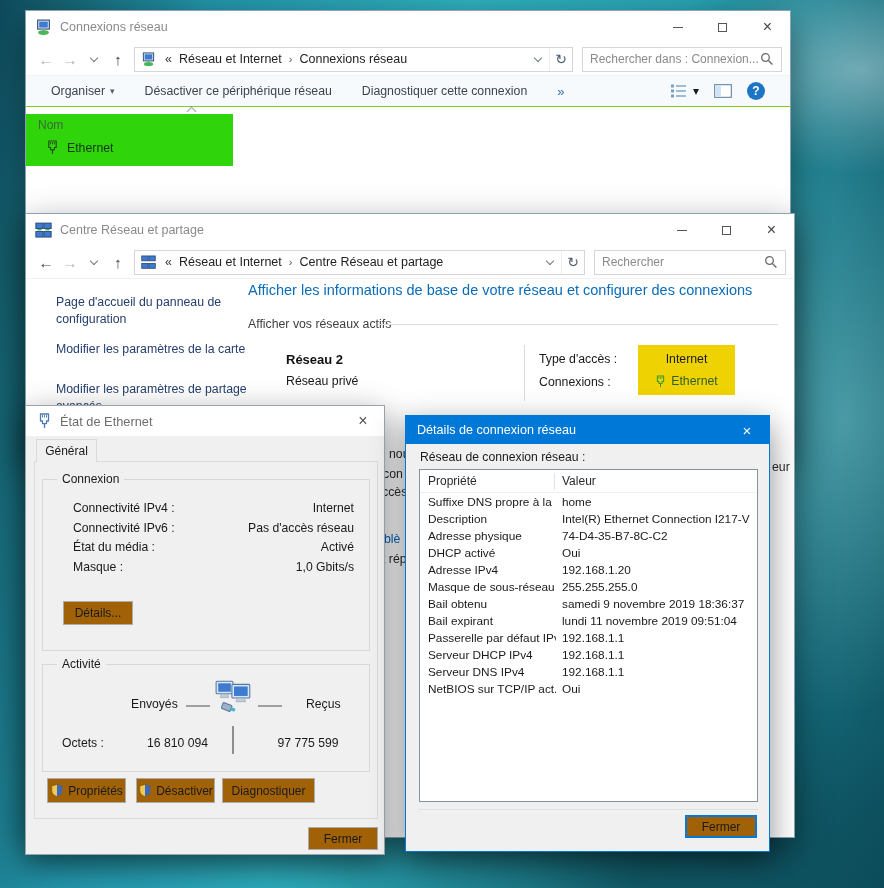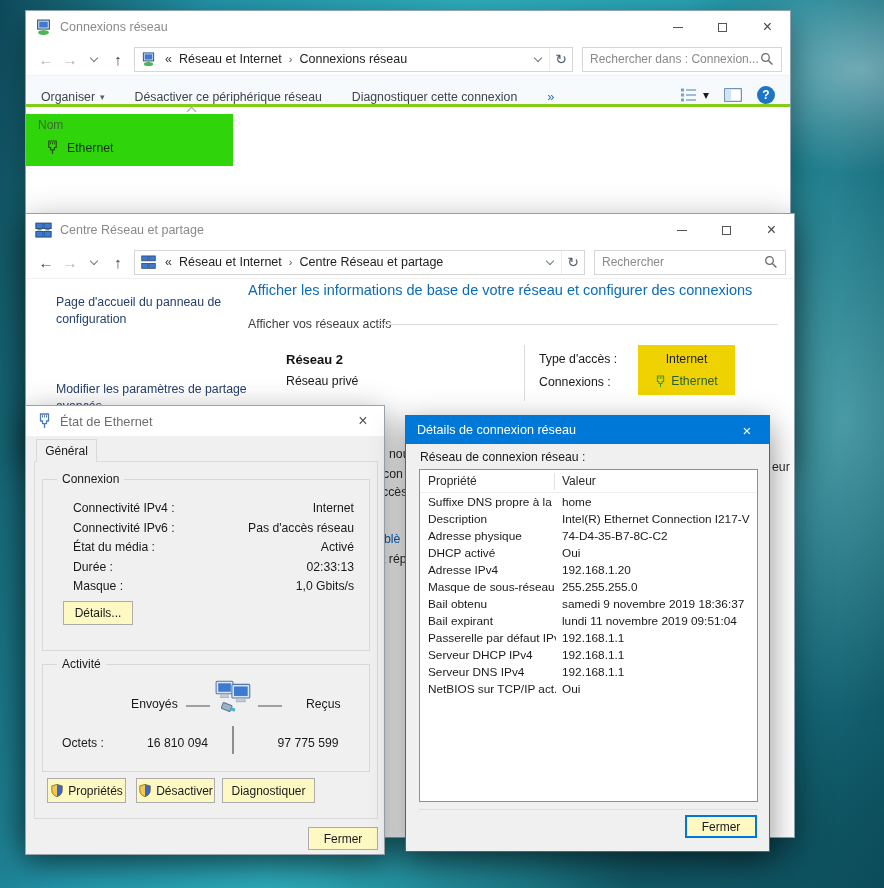--- a/index.html
+++ b/index.html
@@ -31,21 +31,21 @@
   .crumb-left{color:#333;font-size:12.5px;padding:0 3px}
   .crumb{font-size:12.5px;color:#222;padding:0 4px;white-space:nowrap}
   .crumb-sep{color:#555;font-size:11px;padding:0 3px}
   .addr-spacer{flex:1}
   .addr-btn{width:23px;height:100%;display:flex;align-items:center;justify-content:center;color:#5a6b7a;font-size:13px}
   .addr-btn.refresh{border-left:1px solid #ededed;font-size:14px;color:#4c5a66}
   .search{width:200px;height:25px;border:1px solid #d6d6d6;background:#fff;display:flex;align-items:center;padding:0 7px}
   .search input{flex:1;border:none;outline:none;font:inherit;font-size:12px;color:#555;background:transparent;min-width:0}
   .search input::placeholder{color:#8a8a8a;opacity:1}
   .mag{width:14px;height:14px;flex:0 0 auto}
-  .cmdbar{height:31px;background:#f7fafd;border-bottom:3px solid #84cc16;display:flex;align-items:flex-end;padding:0 15px}
+  .cmdbar{height:31px;background:#f7fafd;border-bottom:1px solid #84cc16;display:flex;align-items:center;padding:0 25px}
   .cmd{font-size:12.3px;color:#3d4450;margin-right:30px;white-space:nowrap;display:flex;align-items:center;gap:5px}
   .cmd .dd{font-size:9px;color:#54616e}
   .cmd.more{margin-right:0;color:#2f6fb2;font-size:13px}
   .cmd-right{margin-left:auto;display:flex;align-items:center;gap:15px}
   .help{width:18px;height:18px;border-radius:50%;background:#1c76c5;color:#fff;font-size:12px;font-weight:bold;display:flex;align-items:center;justify-content:center}
   .green-hl{position:absolute;left:0;top:103px;width:207px;height:52px;background:var(--green,#2fd40a)}
   .col-hd{position:absolute;left:12px;top:4px;font-size:12px;color:#3c6b33}
   .eth-item{position:absolute;left:20px;top:26px;display:flex;align-items:center;gap:8px;font-size:12.3px;color:#17350f}
   .eth-item svg{width:13px;height:15px}
   
@@ -70,21 +70,21 @@
   .dlg1-tbar{height:30px;background:#fff;display:flex;align-items:center;padding-left:11px}
   .dlg1-tbar .wicon{width:15px;height:16px}
   .dlg1-title{font-size:12.8px;color:#6e6e6e}
   .dlg-x1{margin-left:auto;width:42px;height:100%;display:flex;align-items:center;justify-content:center;font-size:16px;color:#555}
   .tab{position:absolute;left:10px;top:33px;width:61px;height:23px;background:#f0f0f0;border:1px solid #d9d9d9;border-bottom:none;display:flex;align-items:center;justify-content:center;font-size:12px;z-index:2}
   .tabpage{position:absolute;left:8px;top:55px;width:344px;height:358px;border:1px solid #dcdcdc;background:#f0f0f0}
   .grp{position:absolute;border:1px solid #d8d8d8}
   .grp-lb{position:absolute;top:-8px;left:14px;background:#f0f0f0;padding:0 5px;font-size:12px;color:#1a1a1a;line-height:1.2}
   .rowset{position:absolute;left:47px;top:95px;width:281px}
   .krow{display:flex;justify-content:space-between;height:19.5px;font-size:12.2px;color:#1a1a1a}
-  .btn{position:absolute;background:#fef9c3;border:1px solid #acacac;font-size:12px;color:#1a1a1a;display:flex;align-items:center;justify-content:center;gap:4px;cursor:default}
+  .btn{position:absolute;background:#a16207;border:1px solid #acacac;font-size:12px;color:#1a1a1a;display:flex;align-items:center;justify-content:center;gap:4px;cursor:default}
   .btn svg{width:14px;height:15px}
   .act-lb{position:absolute;font-size:12.2px;color:#1a1a1a}
   .dash{position:absolute;height:2px;background:#9f9f9f}
   .vbar{position:absolute;width:2px;background:#8f8f8f}
   .pcs{position:absolute;width:40px;height:34px}
   .pcs svg{width:100%;height:100%}
   .dlg2-tbar{height:28px;background:var(--accent,#0078d7);display:flex;align-items:center;padding-left:11px}
   .dlg2-title{color:#fff;font-size:12.6px}
   .dlg-x2{margin-left:auto;width:44px;height:100%;display:flex;align-items:center;justify-content:center;font-size:15px;color:#fff}
   .cap-lb{position:absolute;left:14px;top:34px;font-size:12.2px;color:#1a1a1a}
@@ -268,20 +268,21 @@
         <span class="mag">
           <svg viewBox="0 0 14 14">
               <circle cx="5.5" cy="5.5" r="3.8" fill="none" stroke="#6b6b6b" stroke-width="1.3"></circle>
               <line x1="8.4" y1="8.4" x2="12.4" y2="12.4" stroke="#6b6b6b" stroke-width="1.4"></line>
             </svg>
         </span>
       </div>
     </div>
 
     <span class="side-link" style="left:30px;top:80px">Page d'accueil du panneau de configuration</span>
+    <span class="side-link" style="left:30px;top:127px">Modifier les paramètres de la carte</span>
     <span class="side-link" style="left:30px;top:167px">Modifier les paramètres de partage avancés</span>
 
     <span class="heading" style="left:222px;top:68px">Afficher les informations de base de votre réseau et configurer des connexions</span>
     <span class="sect-lb" style="left:222px;top:103px">Afficher vos réseaux actifs</span>
     <div class="hline" style="left:352px;top:110px;width:400px"></div>
 
     <span class="net-name" style="left:260px;top:138px">Réseau 2</span>
     <span class="net-kind" style="left:260px;top:160px">Réseau privé</span>
     <div class="vline" style="left:498px;top:131px;height:56px"></div>
     <span class="kv-lb" style="left:513px;top:138px">Type d'accès :</span>
@@ -332,24 +333,20 @@
           <span>Connectivité IPv4 :</span>
           <span>Internet</span>
         </div>
       <div class="krow">
           <span>Connectivité IPv6 :</span>
           <span>Pas d'accès réseau</span>
         </div>
       <div class="krow">
           <span>État du média :</span>
           <span>Activé</span>
-        </div>
-      <div class="krow">
-          <span>Durée :</span>
-          <span>02:33:13</span>
         </div>
       <div class="krow">
           <span>Masque :</span>
           <span>1,0 Gbits/s</span>
         </div>
     </div>
     <button class="btn" style="left:37px;top:195px;width:70px;height:24px">Détails...</button>
 
     <div class="grp" style="left:16px;top:258px;width:328px;height:108px">
       <span class="grp-lb">Activité</span>

